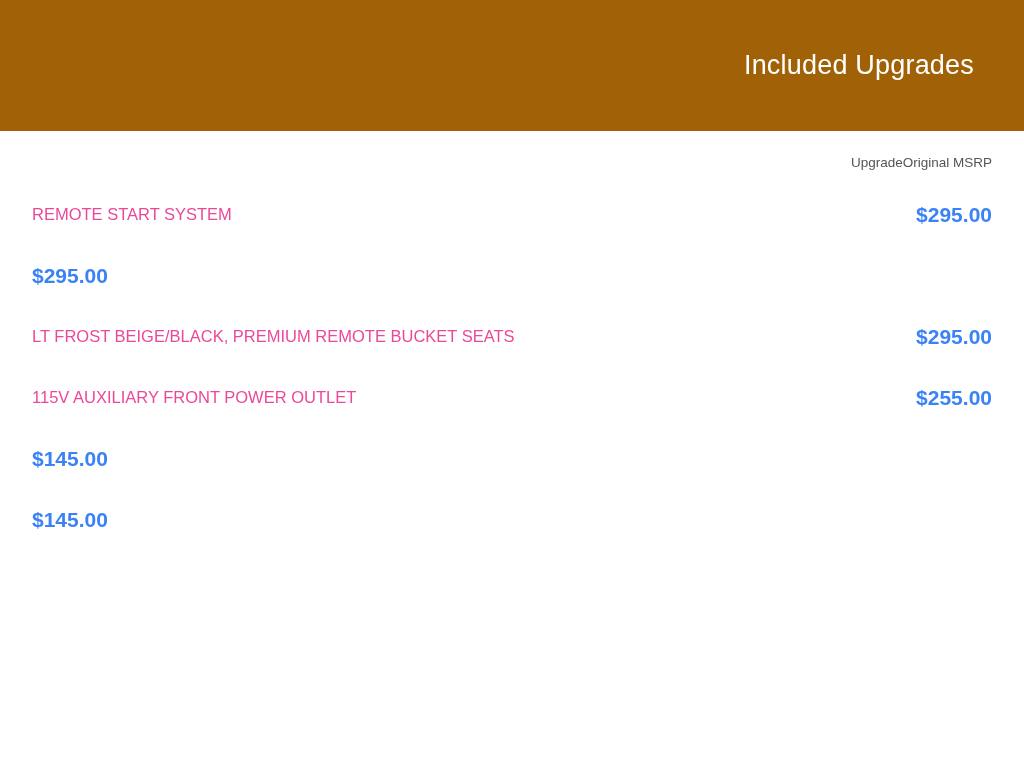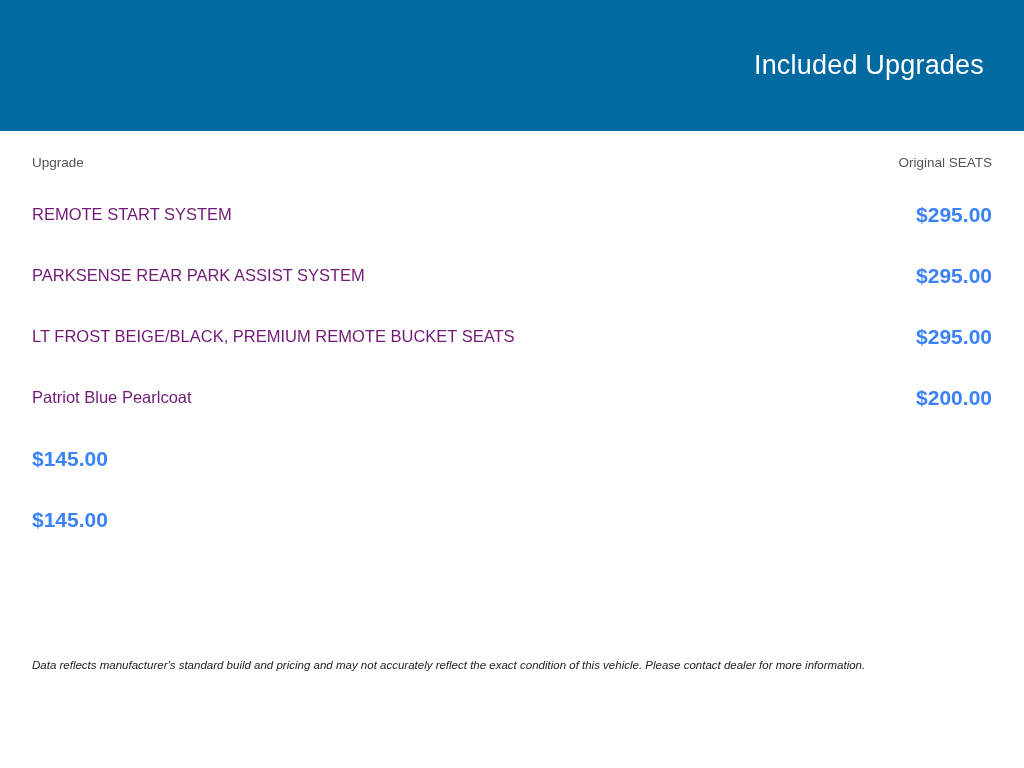--- a/index.html
+++ b/index.html
@@ -18,25 +18,25 @@
   .page {
     width: 1024px;
     height: 768px;
     position: relative;
     display: flex;
     flex-direction: column;
   }
   
   .header {
     height: 131px;
-    background: #0369a1;
+    background: #a16207;
     display: flex;
     align-items: center;
     justify-content: flex-end;
-    padding-right: 40px;
+    padding-right: 50px;
     flex: 0 0 auto;
   }
   .header-title {
     color: #ffffff;
     font-size: 27px;
     font-weight: 400;
     letter-spacing: 0.2px;
     line-height: 1.1;
   }
   
@@ -46,40 +46,40 @@
     display: flex;
     flex-direction: column;
   }
   .table {
     width: 100%;
     margin-top: 24px;
   }
   .col-head-row {
     display: flex;
     align-items: baseline;
-    justify-content: space-between;
+    justify-content: flex-end;
     padding-bottom: 14px;
   }
   .col-head {
     font-size: 13.5px;
     color: #555555;
     font-weight: 400;
   }
   .col-head.right { text-align: right; }
 
   .row {
     display: flex;
     align-items: center;
     justify-content: space-between;
     min-height: 61px;
     gap: 24px;
   }
   .row-label {
     font-size: 16.5px;
-    color: #701a75;
+    color: #ec4899;
     font-weight: 400;
     line-height: 1.42;
     max-width: 640px;
   }
   .row-price {
     font-size: 21px;
     font-weight: bold;
     color: #3b82f6;
     white-space: nowrap;
     text-align: right;
@@ -101,52 +101,50 @@
 
   <div class="header">
     <div class="header-title">Included Upgrades</div>
   </div>
 
   <div class="content">
     <div class="table">
 
       <div class="col-head-row">
         <div class="col-head">Upgrade</div>
-        <div class="col-head right">Original SEATS</div>
+        <div class="col-head right">Original MSRP</div>
       </div>
 
       <div class="row">
         <div class="row-label">REMOTE START SYSTEM</div>
         <div class="row-price">$295.00</div>
       </div>
 
       <div class="row">
-        <div class="row-label">PARKSENSE REAR PARK ASSIST SYSTEM</div>
         <div class="row-price">$295.00</div>
       </div>
 
       <div class="row">
         <div class="row-label">LT FROST BEIGE/BLACK, PREMIUM REMOTE BUCKET SEATS</div>
         <div class="row-price">$295.00</div>
       </div>
 
+      <div class="row">
+        <div class="row-label">115V AUXILIARY FRONT POWER OUTLET</div>
+        <div class="row-price">$255.00</div>
+      </div>
 
-      <div class="row">
-        <div class="row-label">Patriot Blue Pearlcoat</div>
-        <div class="row-price">$200.00</div>
-      </div>
 
       <div class="row">
         <div class="row-price">$145.00</div>
       </div>
 
       <div class="row">
         <div class="row-price">$145.00</div>
       </div>
 
 
     </div>
   </div>
 
-  <div class="footnote">Data reflects manufacturer's standard build and pricing and may not accurately reflect the exact condition of this vehicle. Please contact dealer for more information.</div>
   <div class="spacer"></div>
 
 </div>
 
 </body></html>

